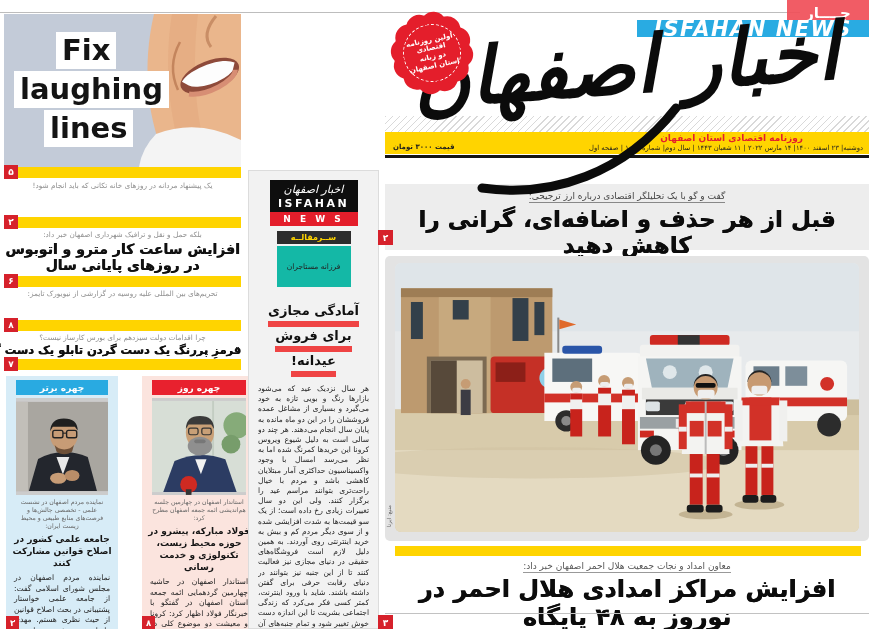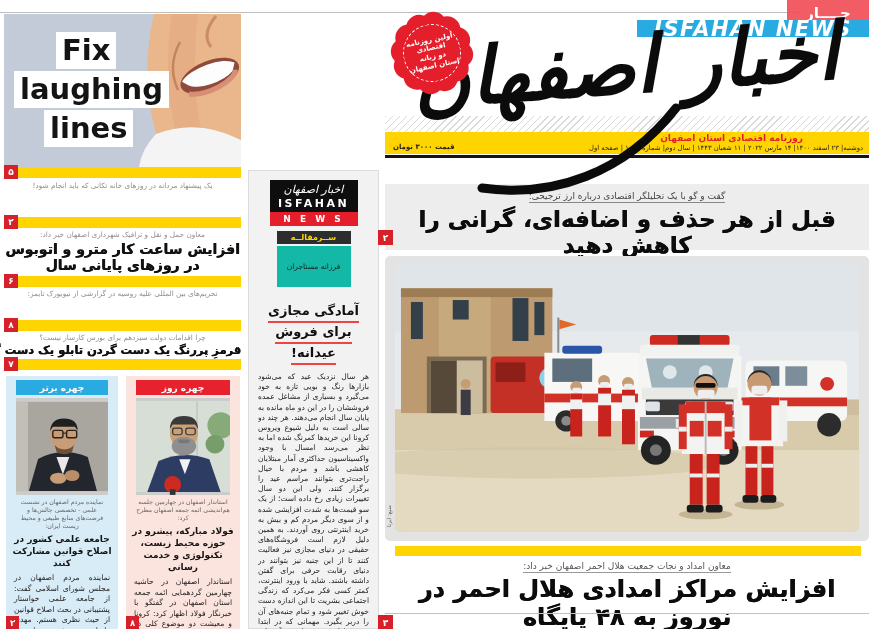--- a/index.html
+++ b/index.html
@@ -47,21 +47,21 @@
   
   .pstrip{left:4px;width:237px;height:11px;background:#ffd400;}
   .pnum{position:absolute;left:0;top:-2px;width:14px;height:14px;background:#d6212b;color:#fff;
         font-size:9px;font-weight:bold;display:flex;align-items:center;justify-content:center;}
   .pk{left:4px;width:237px;text-align:center;font-size:7.3px;color:#8f8f8f;line-height:10px;}
   .ph{left:4px;width:237px;text-align:center;font-weight:bold;color:#111;}
 
   
   .fcard{top:376px;height:253px;overflow:hidden;}
   .fcard.blue{left:6px;width:112px;background:#d7ecf7;}
-  .fcard.pink{left:126px;width:114px;background:#fbe4de;}
+  .fcard.pink{left:142px;width:114px;background:#fbe4de;}
   .ftag{margin:4px 10px 0;height:15px;color:#fff;font-weight:bold;font-size:9px;display:flex;
         align-items:center;justify-content:center;}
   .ftag.blue{background:#29aae1;} .ftag.pink{background:#e8212e;}
   .fphoto{margin:3px 10px 0;height:97px;background:#ccc;overflow:hidden;}
   .fphoto svg{display:block;width:100%;height:100%;}
   .fkicker{margin:3px 7px 0;font-size:6.2px;color:#666;text-align:center;line-height:8px;}
   .ftitle{margin:3px 6px 0;font-size:9px;font-weight:bold;color:#151515;text-align:center;line-height:12px;}
   .fbody{margin:4px 8px 0;font-size:7.6px;color:#222;text-align:justify;line-height:10.6px;}
   .fnum{position:absolute;left:0;bottom:0;width:13px;height:13px;background:#d6212b;color:#fff;
         font-size:8.5px;font-weight:bold;display:flex;align-items:center;justify-content:center;}
@@ -72,21 +72,21 @@
   .mlogo{width:88px;margin:9px auto 0;background:#0e0e0e;padding:3px 0 0;}
   .mlogo-fa{color:#fff;font-style:italic;font-size:11px;text-align:center;line-height:14px;}
   .mlogo-en{color:#fff;font-weight:bold;font-size:11px;letter-spacing:2.5px;text-align:center;line-height:13px;}
   .mlogo-news{background:#e41e2b;color:#fff;font-weight:bold;font-size:9px;letter-spacing:3px;
               text-align:center;margin-top:2px;padding:2px 0;}
   .msec{width:74px;margin:5px auto 0;background:#2d2d2d;color:#ffd400;font-size:8px;font-weight:bold;
         text-align:center;padding:2px 0;}
   .mauthor{width:74px;margin:2px auto 15px;background:#14b8a6;color:#222;font-size:7.5px;text-align:center;
            padding:16px 0;}
   .mtitle{margin-top:7px;text-align:center;font-weight:bold;font-size:13px;line-height:18px;color:#101010;}
-  .mtitle span{display:inline-block;border-bottom:2px solid #ef4444;padding-bottom:1px;}
+  .mtitle span{display:inline-block;border-bottom:6px solid #ef4444;padding-bottom:1px;}
   .mbody{margin:7px 9px 0;font-size:7.5px;line-height:10.2px;text-align:justify;color:#1c1c1c;
          height:286px;overflow:hidden;}
 
   
   .topstory{left:385px;top:184px;width:484px;height:66px;background:#ededed;}
   .ts-kicker{margin-top:7px;text-align:center;font-size:9px;color:#444;}
   .ts-kicker span{border-bottom:1px solid #888;padding-bottom:1px;}
   .ts-head{margin-top:5px;text-align:center;font-weight:bold;font-size:23px;color:#0c0c0c;}
   .rnum{width:15px;height:15px;background:#d6212b;color:#fff;font-size:9px;font-weight:bold;
         display:flex;align-items:center;justify-content:center;z-index:8;}
@@ -158,21 +158,21 @@
 
   <div class="abs pstrip" style="top:167px">
     <div class="pnum">۵</div>
   </div>
 
   <div class="abs pk rtl" style="top:181px">یک پیشنهاد مردانه در روزهای خانه تکانی که باید انجام شود!</div>
   <div class="abs pstrip" style="top:217px">
     <div class="pnum">۲</div>
   </div>
 
-  <div class="abs pk rtl" style="top:230px">معاون حمل و نقل و ترافیک شهرداری اصفهان خبر داد:</div>
+  <div class="abs pk rtl" style="top:230px">بلکه حمل و نقل و ترافیک شهرداری اصفهان خبر داد:</div>
   <div class="abs ph rtl heavy" style="top:241px;font-size:14px;line-height:16px">افزایش ساعت کار مترو و اتوبوس در روزهای پایانی سال</div>
   <div class="abs pstrip" style="top:276px">
     <div class="pnum">۶</div>
   </div>
 
   <div class="abs pk rtl" style="top:289px">تحریم‌های بین المللی علیه روسیه در گزارشی از نیویورک تایمز:</div>
   <div class="abs pstrip" style="top:320px">
     <div class="pnum">۸</div>
   </div>
 

